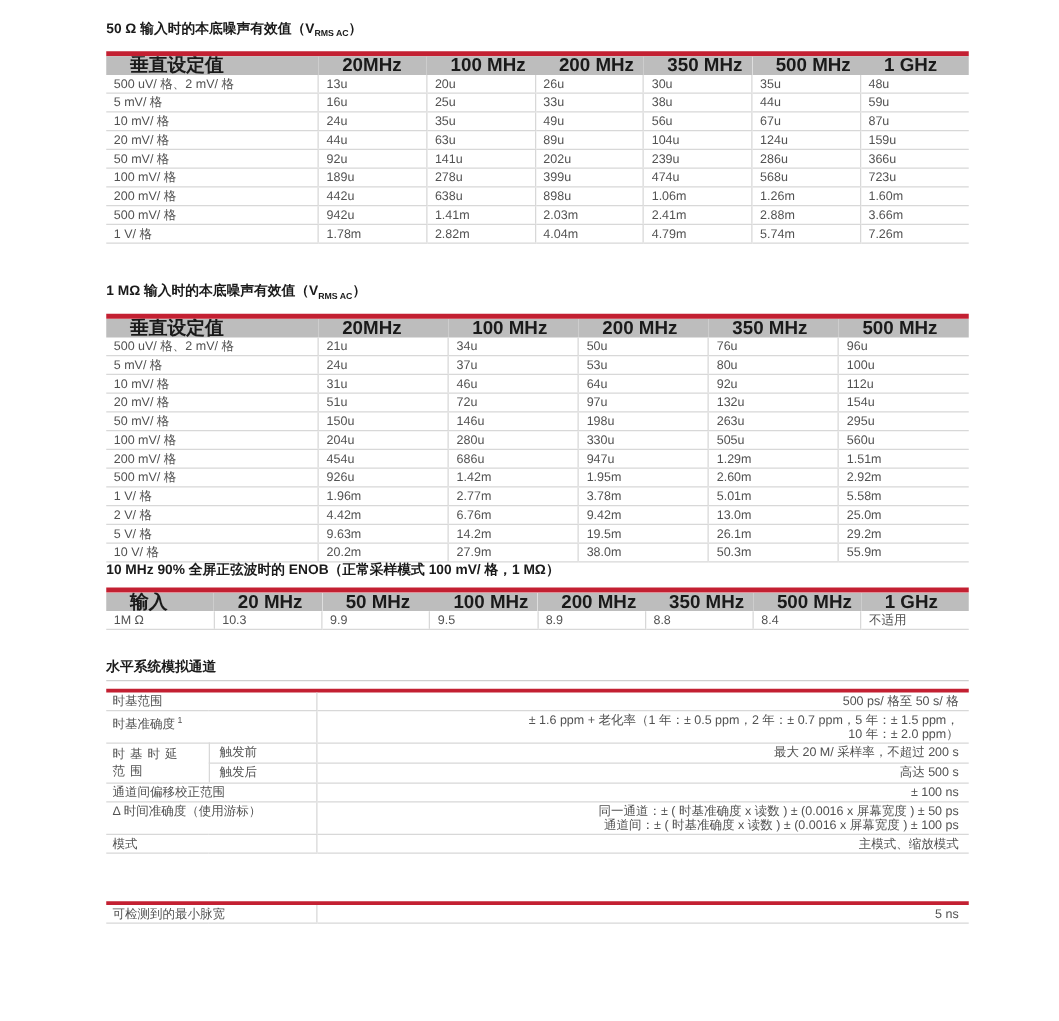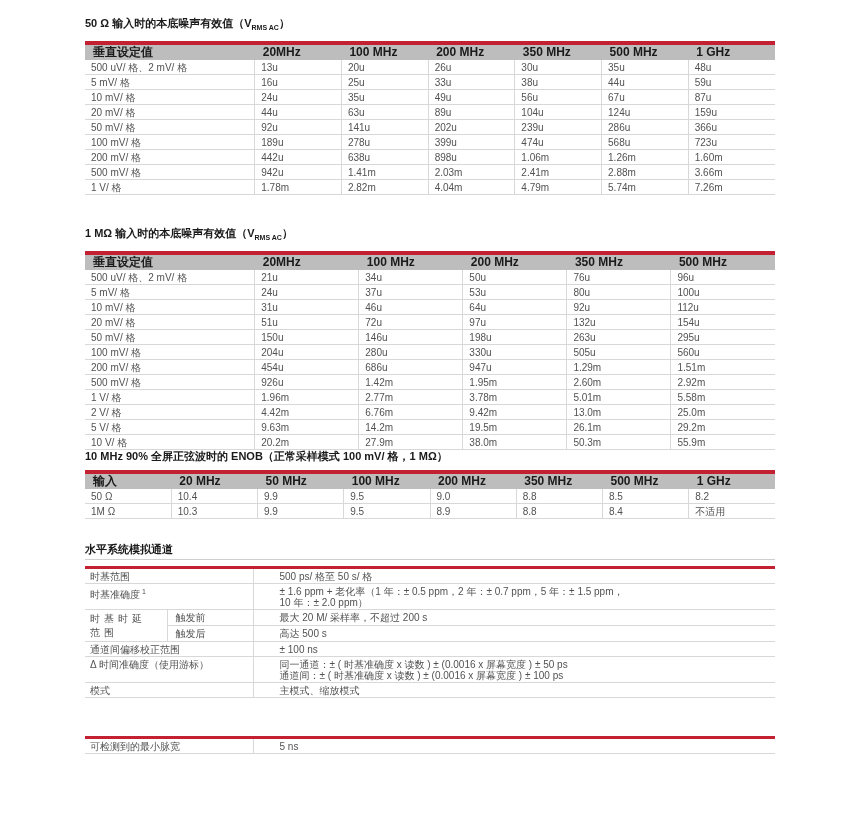--- a/index.html
+++ b/index.html
@@ -40,23 +40,23 @@
     table-layout: fixed;
     font-size: 10px;
     color: var(--text);
   }
   
   .grid th {
     background: var(--header-bg);
     color: var(--heading);
     font-weight: bold;
     text-align: left;
-    padding: 2px 8px;
+    padding: 2px 19px;
     line-height: 11px;
-    font-size: 12px;
+    font-size: 15px;
     white-space: nowrap;
     overflow: hidden;
   }
   .grid td {
     border-bottom: 1px solid var(--rule);
     padding: 1.5px 6px;
     line-height: 11px;
     white-space: nowrap;
     overflow: hidden;
   }
@@ -65,20 +65,21 @@
   .spec td {
     border-bottom: 1px solid var(--rule);
     padding: 1.5px 8px 1.5px 5px;
     line-height: 11px;
     vertical-align: top;
   }
   .spec td.val {
     border-left: 1px solid var(--rule);
     padding-left: 26px;
     white-space: pre-line;
+    text-align: right;
   }
   .spec td.sub { border-left: 1px solid var(--rule); padding-left: 8px; margin-left: 32px; }
   .spec td.label sup { font-size: 7px; }
   .spec td.spread { letter-spacing: 4px; line-height: 14px; }
   .sec-noise1m   { margin-top: 32px; }
   .sec-enob      { }
   .sec-h-analog  { margin-top: 24px; }
   .sec-h-digital { margin-top: 38px; }
 </style>
 </head>
@@ -340,30 +341,20 @@
             <th>50 MHz</th>
             <th>100 MHz</th>
             <th>200 MHz</th>
             <th>350 MHz</th>
             <th>500 MHz</th>
             <th>1 GHz</th>
           </tr>
         </thead>
         <tbody>
           <tr>
-            <td>50 Ω</td>
-            <td>10.4</td>
-            <td>9.9</td>
-            <td>9.5</td>
-            <td>9.0</td>
-            <td>8.8</td>
-            <td>8.5</td>
-            <td>8.2</td>
-          </tr>
-          <tr>
             <td>1M Ω</td>
             <td>10.3</td>
             <td>9.9</td>
             <td>9.5</td>
             <td>8.9</td>
             <td>8.8</td>
             <td>8.4</td>
             <td>不适用</td>
           </tr>
         </tbody>

